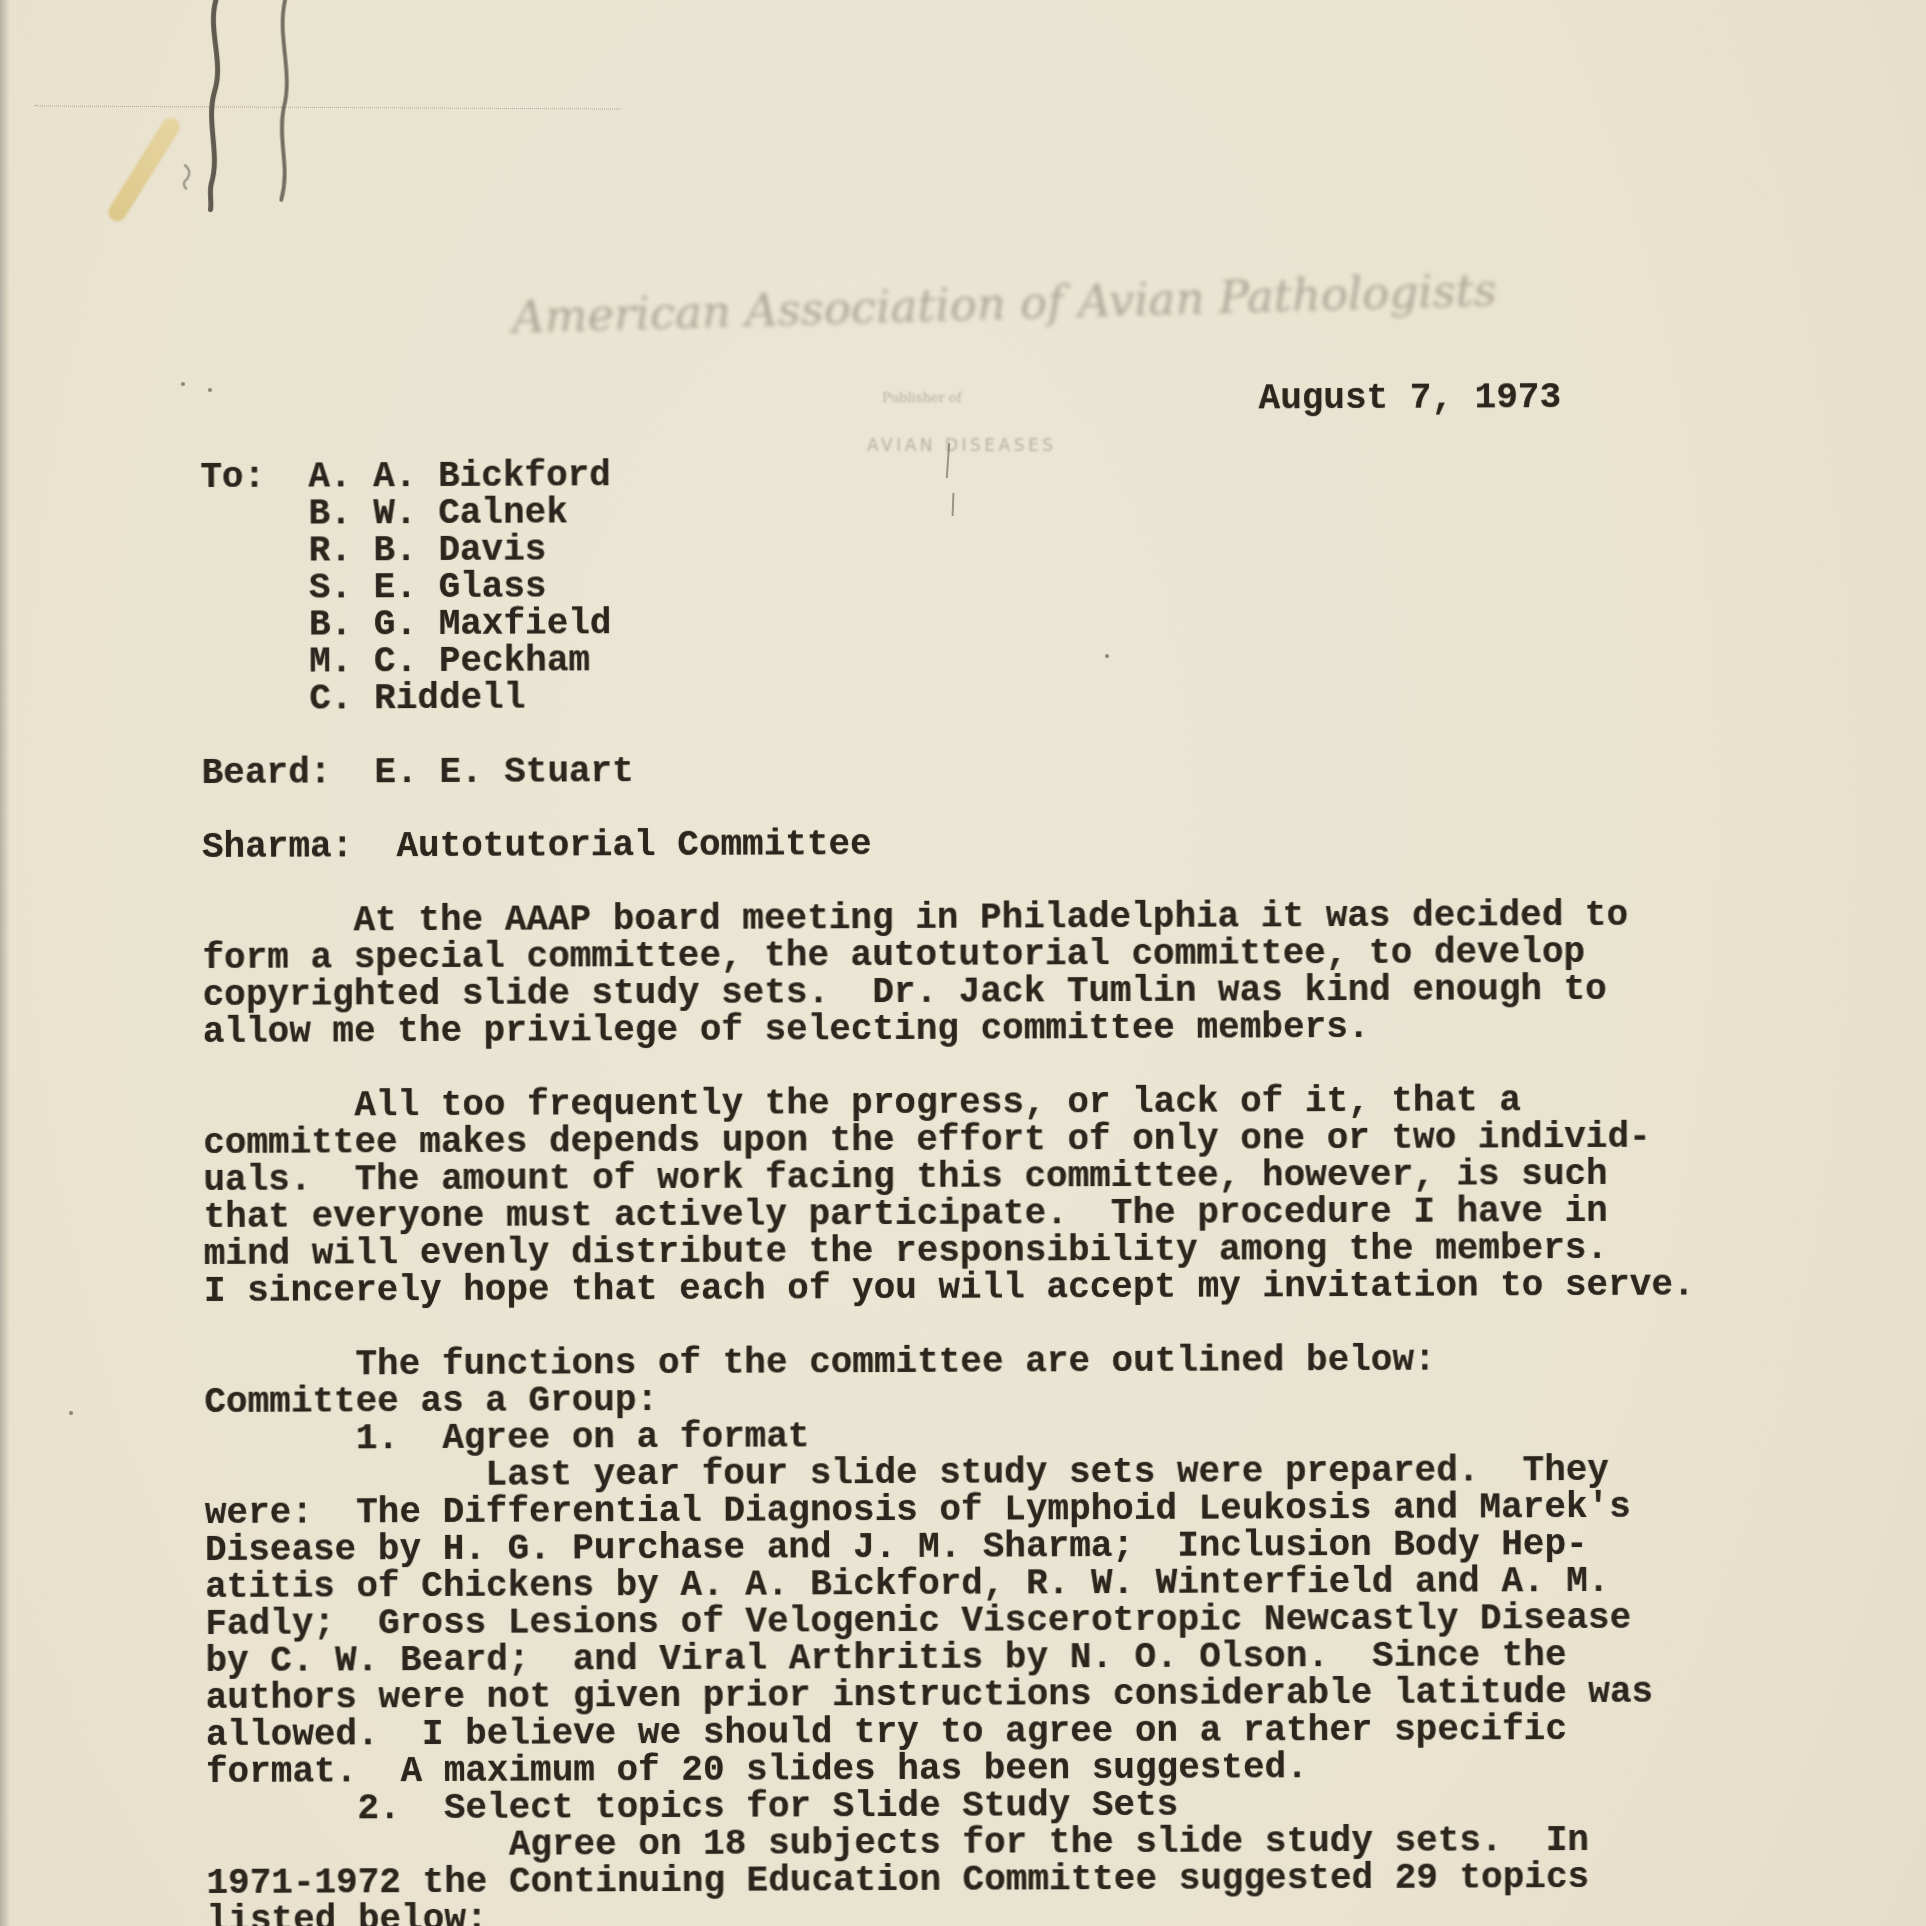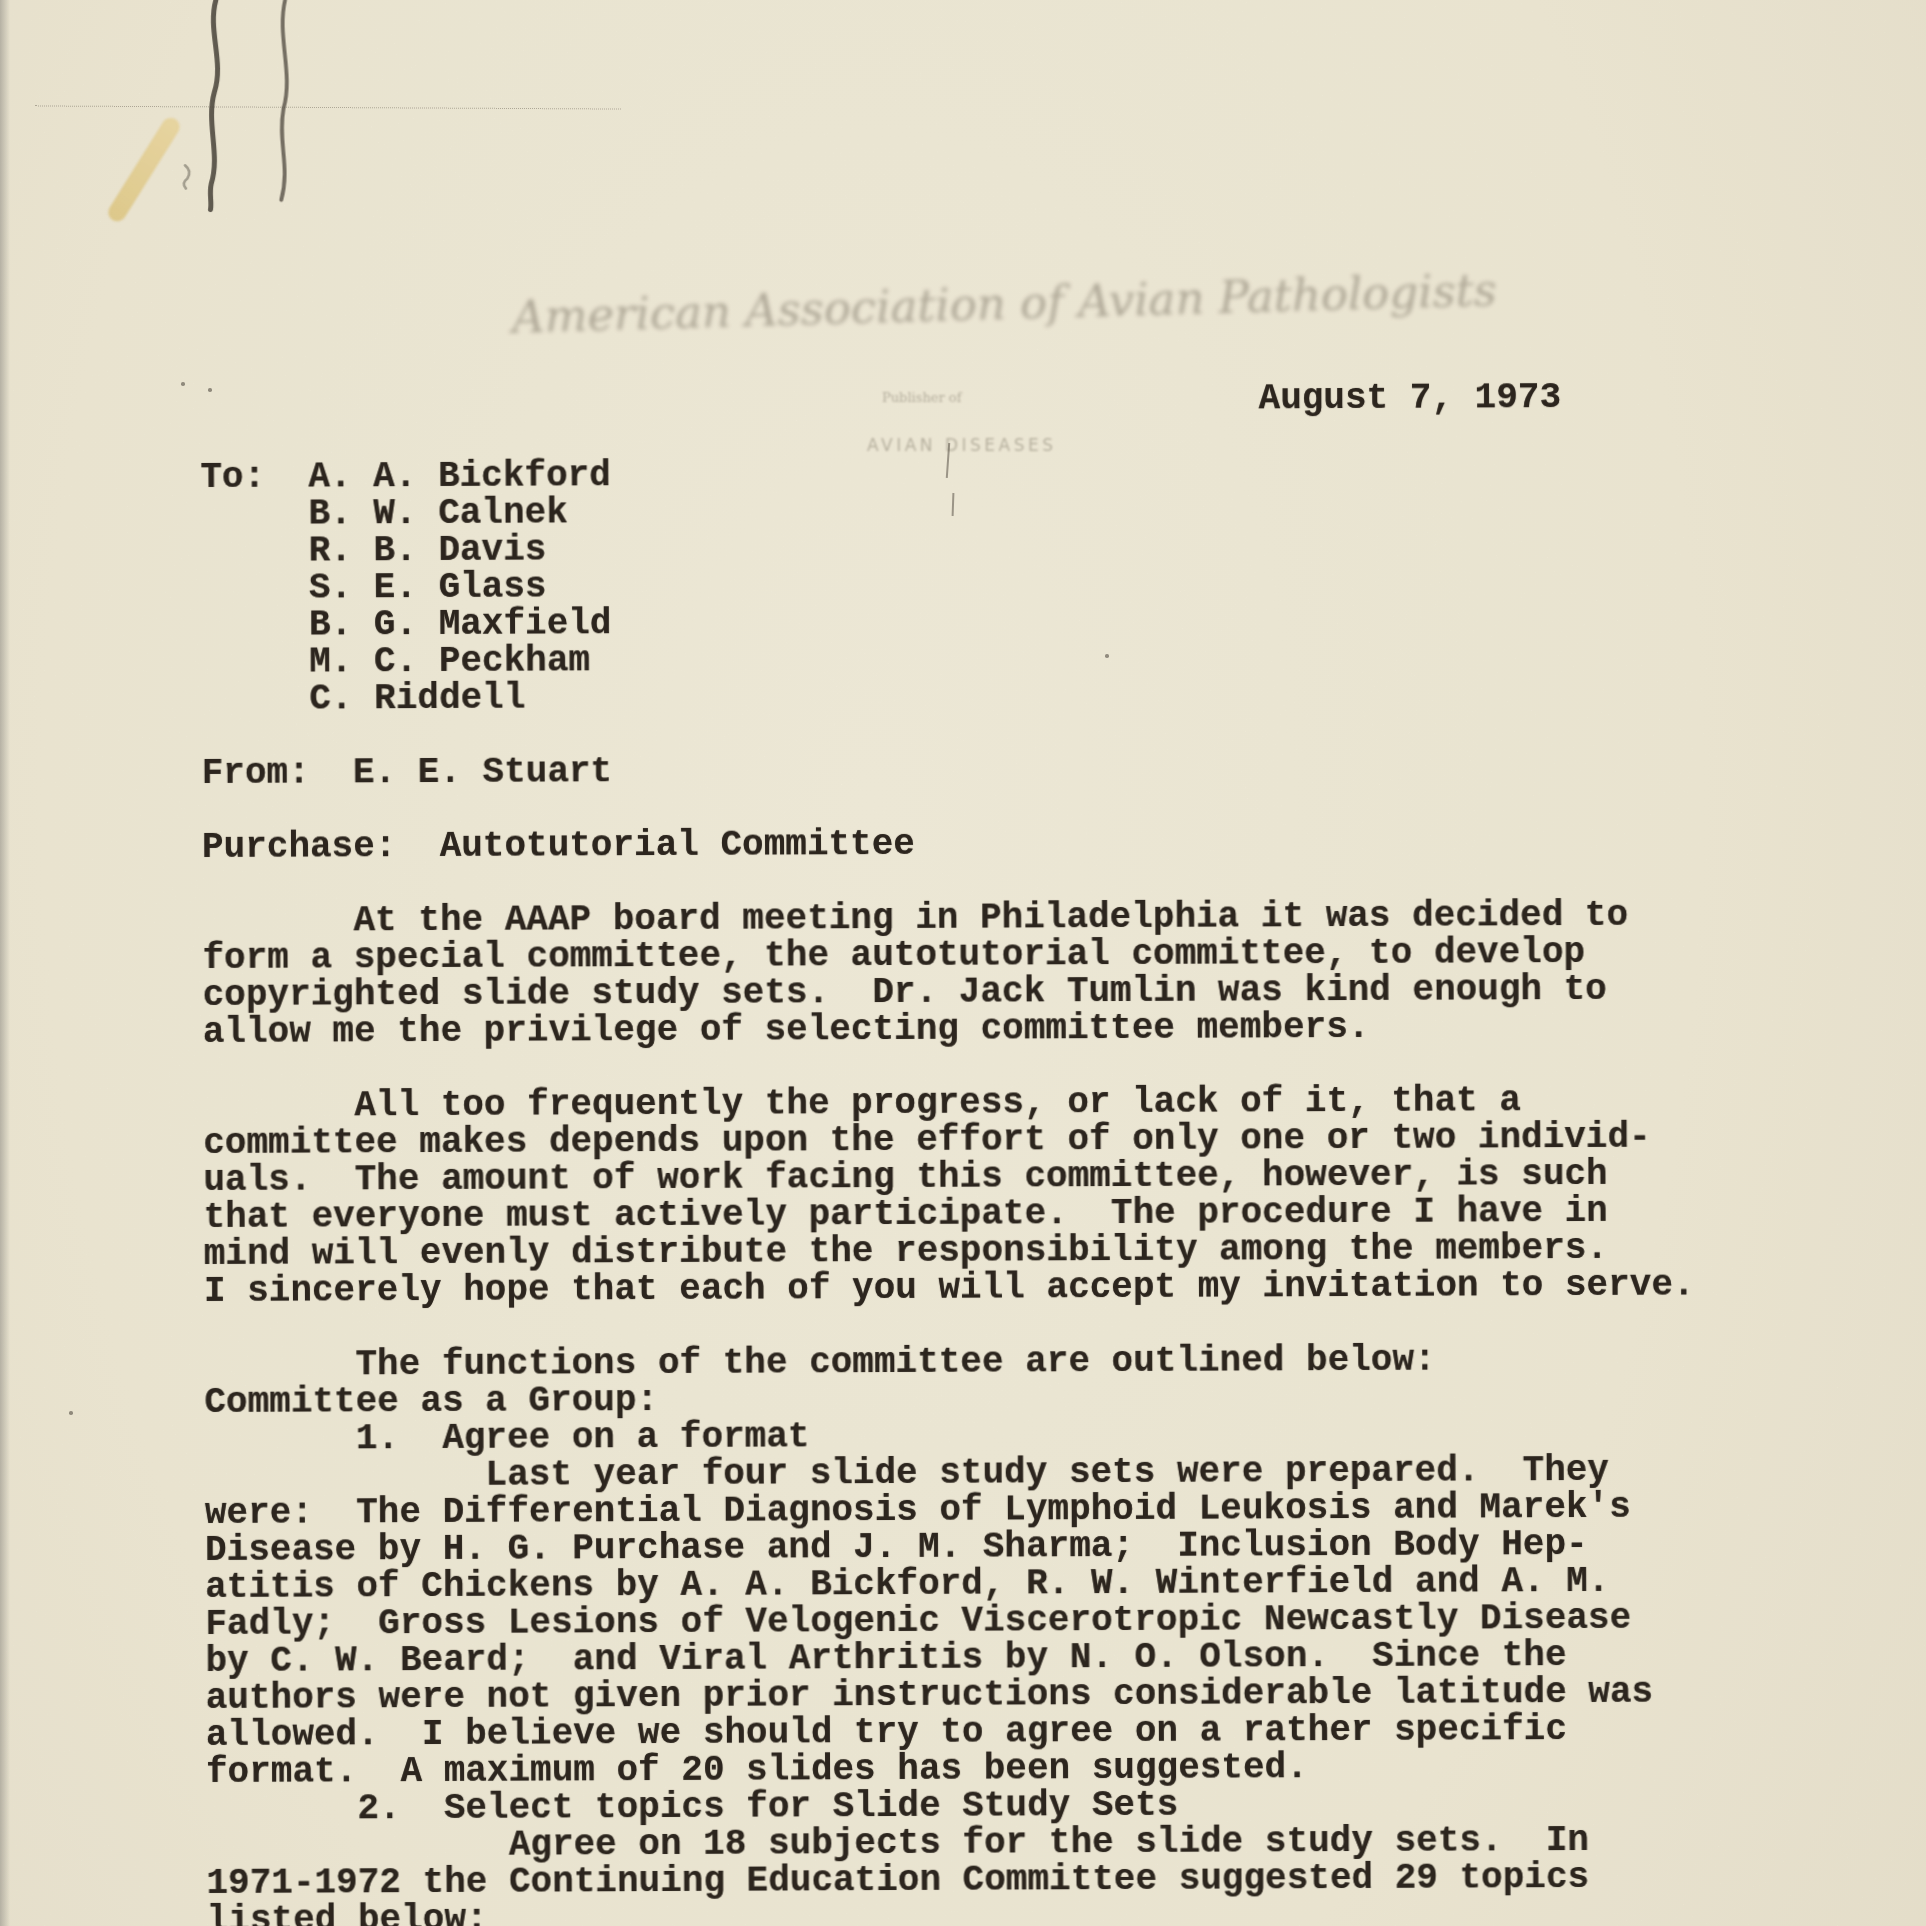--- a/index.html
+++ b/index.html
@@ -74,23 +74,23 @@
     <div class="l i49">August 7, 1973</div>
 
     <div class="l gap"><span>To:</span><span class="g2">A. A. Bickford</span></div>
     <div class="l i5">B. W. Calnek</div>
     <div class="l i5">R. B. Davis</div>
     <div class="l i5">S. E. Glass</div>
     <div class="l i5">B. G. Maxfield</div>
     <div class="l i5">M. C. Peckham</div>
     <div class="l i5">C. Riddell</div>
 
-    <div class="l gap"><span>From:</span><span class="g2">E. E. Stuart</span></div>
+    <div class="l gap"><span>Beard:</span><span class="g2">E. E. Stuart</span></div>
 
-    <div class="l gap"><span>Purchase:</span><span class="g2">Autotutorial Committee</span></div>
+    <div class="l gap"><span>Sharma:</span><span class="g2">Autotutorial Committee</span></div>
 
     <div class="l i7 gap">At the AAAP board meeting in Philadelphia it was decided to</div>
     <div class="l">form a special committee, the autotutorial committee, to develop</div>
     <div class="l">copyrighted slide study sets.  Dr. Jack Tumlin was kind enough to</div>
     <div class="l">allow me the privilege of selecting committee members.</div>
 
     <div class="l i7 gap">All too frequently the progress, or lack of it, that a</div>
     <div class="l">committee makes depends upon the effort of only one or two individ-</div>
     <div class="l">uals.  The amount of work facing this committee, however, is such</div>
     <div class="l">that everyone must actively participate.  The procedure I have in</div>

